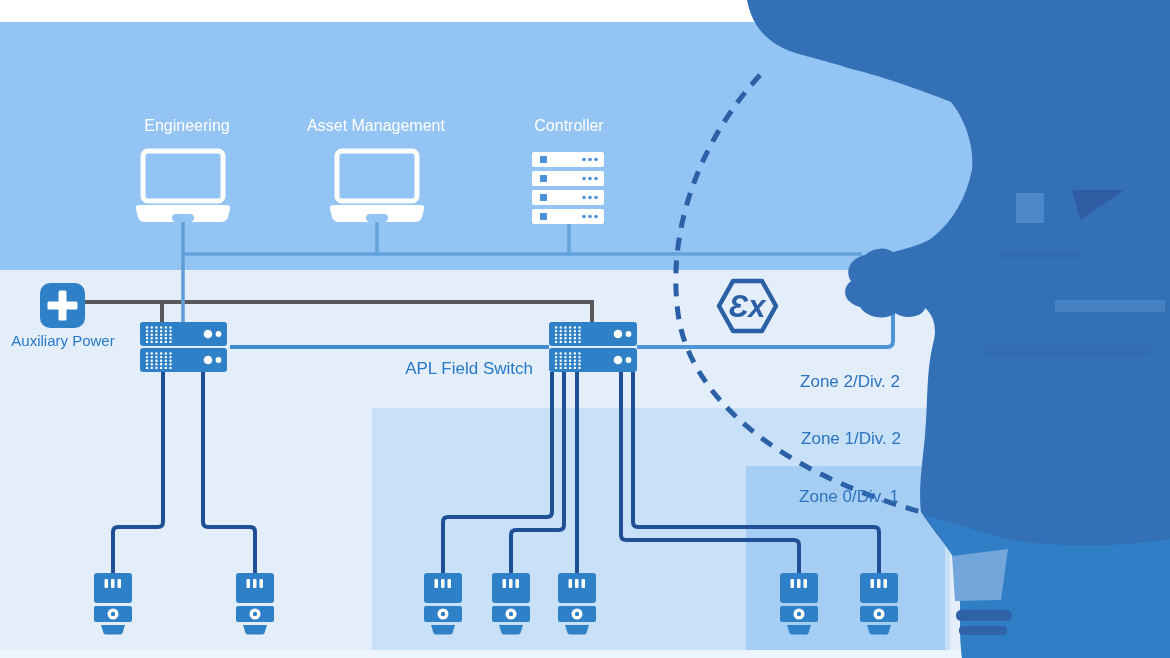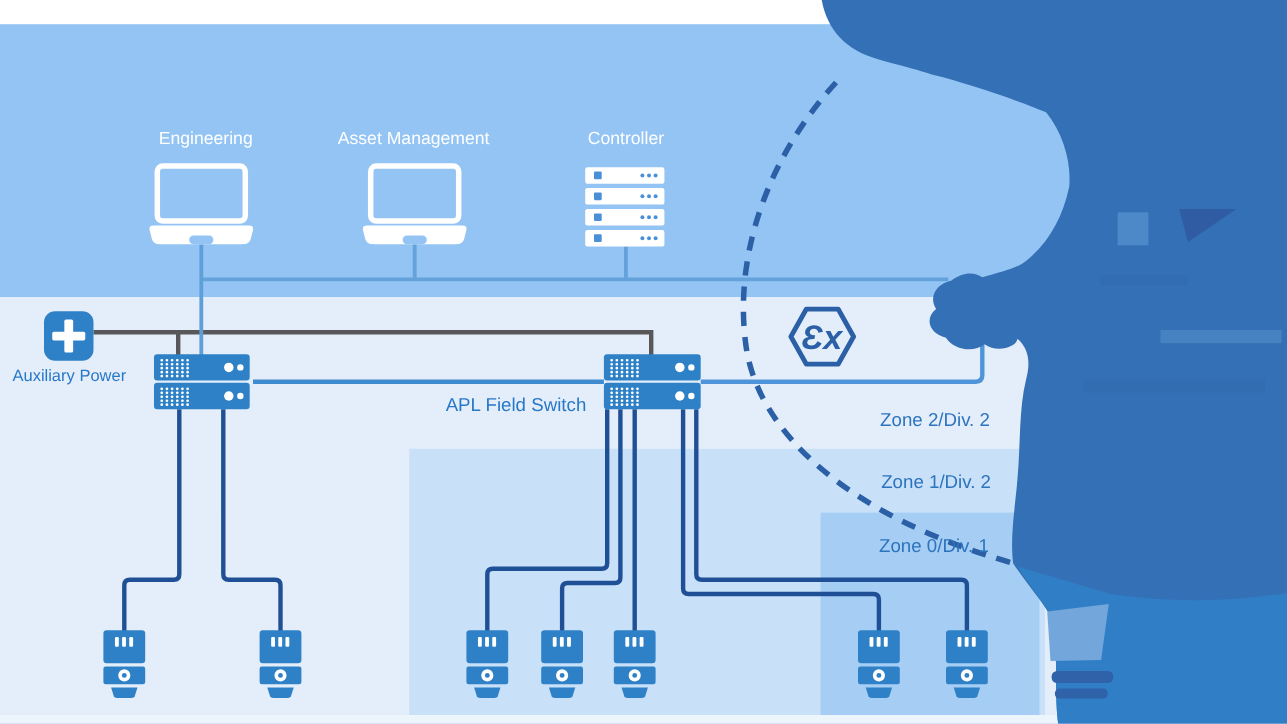--- a/index.html
+++ b/index.html
@@ -1,17 +1,17 @@
 <!DOCTYPE html>
 <html><head>
 <meta charset="utf-8">
 <style>
   html,body{margin:0;padding:0;background:#ffffff;}
   .canvas{
-    position:relative;width:1170px;height:658px;overflow:hidden;background:#1d4ed8;
+    position:relative;width:1170px;height:658px;overflow:hidden;background:#f0abfc;
     font-family:"Liberation Sans", sans-serif;
   }
   svg{display:block;}
   text{font-family:"Liberation Sans", sans-serif;}
   .band-label{fill:#ffffff;font-size:16px;}
   .blue-label{fill:#2878c8;font-size:15px;}
   .switch-label{fill:#2878c8;font-size:17px;}
   .zone-label{fill:#2c74be;font-size:17px;}
   .ex-text{fill:#2b5fa6;font-size:31px;font-style:italic;font-weight:bold;}
 </style>

